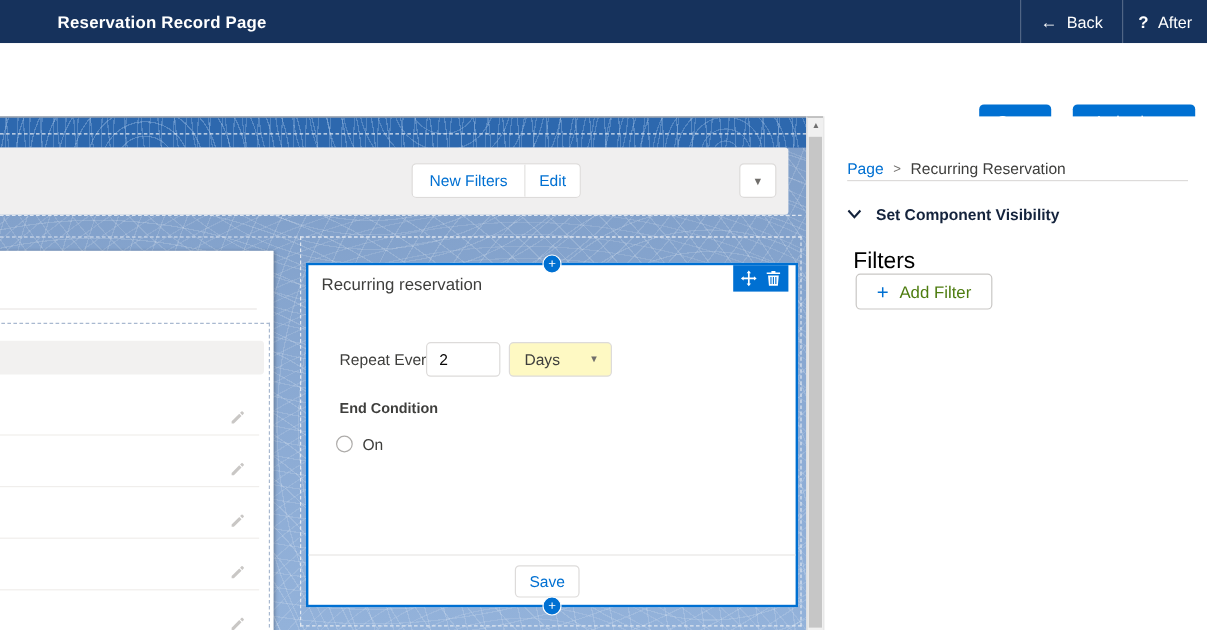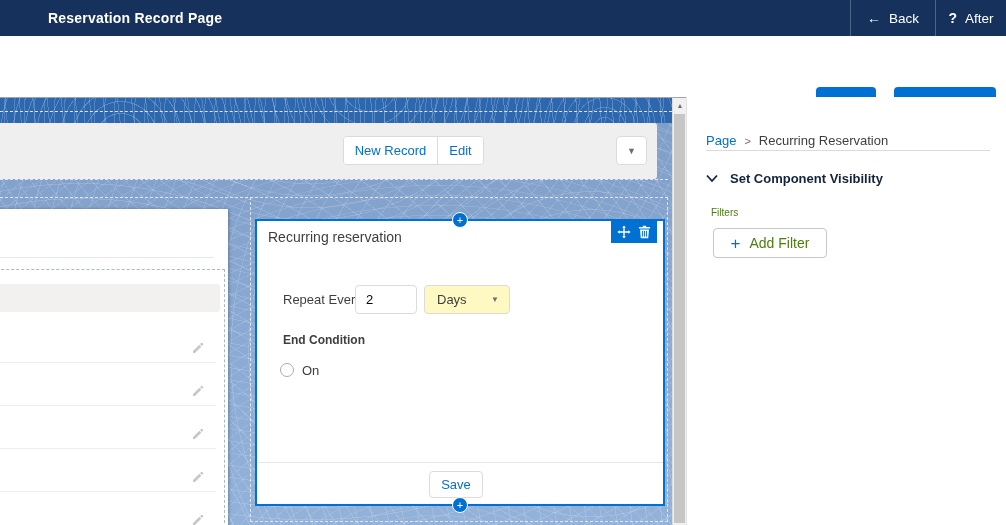--- a/index.html
+++ b/index.html
@@ -139,21 +139,21 @@
     background:#fff; border-left:1px solid #e3e3e3; }
   #breadcrumb { position:absolute; left:19px; top:16px; font-size:13px; display:flex;
     align-items:center; gap:8px;margin-top:20px; }
   #crumb-root { color:#0070d2; cursor:pointer; }
   #crumb-sep { color:#706e6b; font-size:11px; }
   #crumb-current { color:#3e3e3c; }
   #panel-divider { position:absolute; left:19px; right:16px; top:53px; border-top:1px solid #dddbda; }
   #visibility-header { position:absolute; left:19px; top:74px; display:flex; gap:12px;
     align-items:center; cursor:pointer; }
   #visibility-title { font-size:13px; font-weight:bold; color:#14233c; }
-  #filters-label { position:absolute; left:24px; top:110px; font-size:10px; color:#4d7c0f; }
+  #filters-label { position:absolute; left:24px; top:110px; font-size:19px; color:#000000; }
   #btn-add-filter { position:absolute; left:26px; top:131px; width:114px; height:30px;
     background:#fff; border:1px solid #c9c7c5; border-radius:4px; display:flex;
     align-items:center; justify-content:center; gap:9px; cursor:pointer; }
   #btn-add-filter .plus { color:#0070d2; font-size:17px; font-weight:normal; line-height:1; }
   #btn-add-filter .lbl { color:#4d7c0f; font-size:14px; }
 </style>
 </head>
 <body>
 
 <div id="app-header">
@@ -172,21 +172,21 @@
   <button class="brand-btn" id="btn-save-page">Save</button>
   <button class="brand-btn" id="btn-activation">Activation...</button>
 </div>
 
 <div id="canvas">
   <div id="banner"></div>
   <div class="dash-h" style="left:0;top:13px;width:672px;"></div>
 
   <div id="highlights">
     <div id="action-group">
-      <div class="action-btn" style="width:94px">New Record</div>
+      <div class="action-btn" style="width:94px">New Filters</div>
       <div class="action-btn" style="width:45px">Edit</div>
     </div>
     <div id="action-caret">
       <span>▼</span>
     </div>
   </div>
 
   <div class="dash-h" style="left:0;top:81px;width:668px;"></div>
   <div class="dash-h" style="left:0;top:99px;width:668px;"></div>
 

